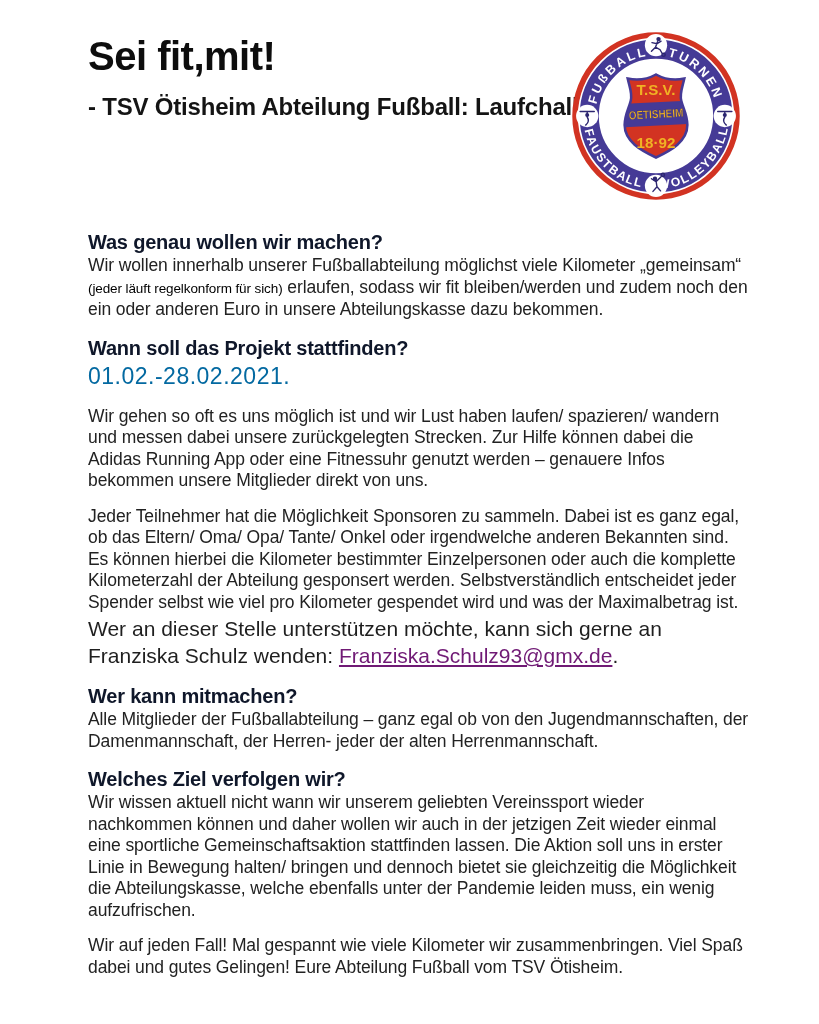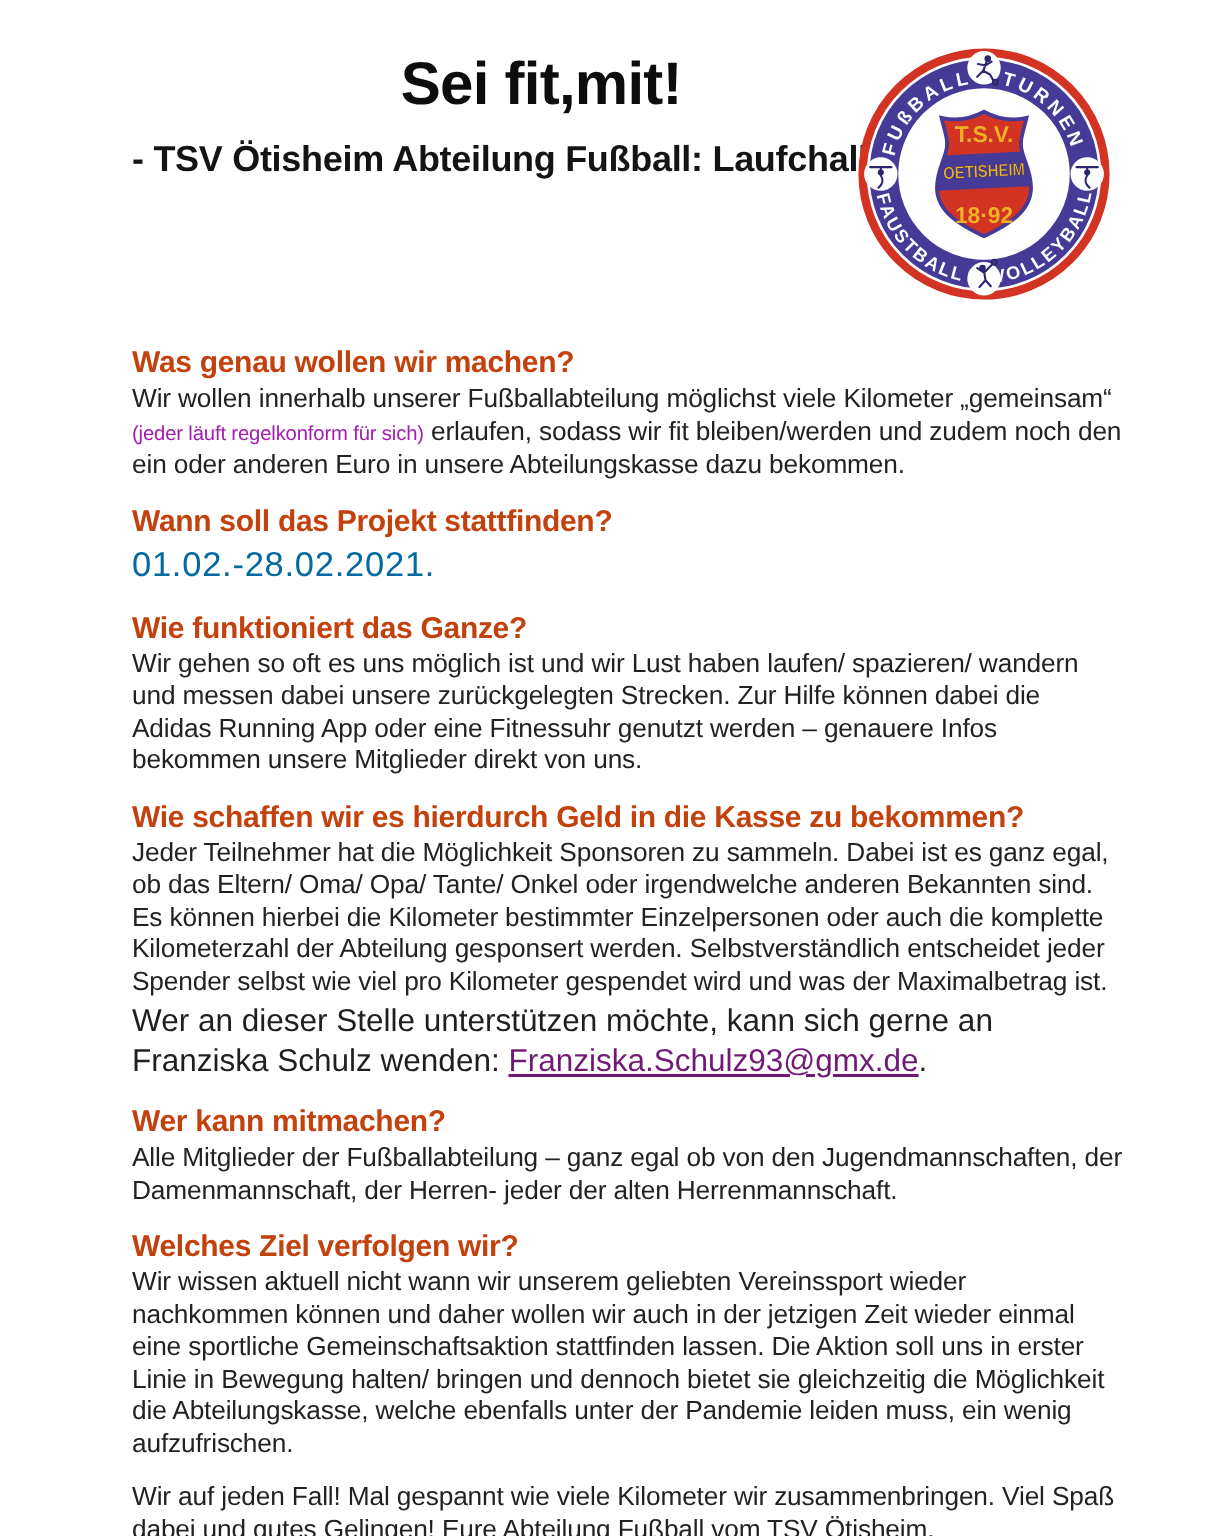--- a/index.html
+++ b/index.html
@@ -7,46 +7,46 @@
   .page {
     position:relative;
     width:819px; height:1024px;
     background:#ffffff;
     font-family:"Liberation Sans", sans-serif;
     color:#1e1e1e;
     overflow:hidden;
   }
   
   .header { position:absolute; left:88px; top:34px; }
-  .title-row { display:flex; align-items:baseline; white-space:nowrap;justify-content:center; }
+  .title-row { display:flex; align-items:baseline; white-space:nowrap; }
   .title-prefix, .title-suffix {
     font-size:40px; font-weight:600; color:#0d0d0d; letter-spacing:-0.5px;
   }
   .title-big {
     font-size:110px; font-weight:700; color:#0d0d0d;
     letter-spacing:-3px; line-height:0.95; margin:0 10px 0 14px;
   }
   .subtitle {
     margin-top:14px;
     font-size:24px; font-weight:600; color:#141414; letter-spacing:-0.2px;
   }
   
   .logo { position:absolute; left:570px; top:28px; width:172px; height:176px; }
   .logo svg { width:100%; height:100%; }
   
   .content { position:absolute; left:88px; top:229px; width:662px; }
   .section { margin-top:14px; }
   .section:first-child { margin-top:0; }
   .section-heading {
-    font-size:20px; font-weight:700; color:#c2410c; line-height:26px; letter-spacing:-0.2px;
+    font-size:20px; font-weight:700; color:#0f172a; line-height:26px; letter-spacing:-0.2px;
   }
   .section-body {
     font-size:17.5px; line-height:21.5px; color:#222; letter-spacing:-0.1px;
   }
-  .small-inline { font-size:13.5px; color:#a21caf; }
+  .small-inline { font-size:13.5px; color:#000000; }
   .date-line { font-size:23px; line-height:31px; color:#0369a1; letter-spacing:0.5px; }
   .callout { font-size:21px; line-height:27px; color:#1f1f1f; margin-top:2px; }
   .email-link { color:#701a75; text-decoration:underline; cursor:pointer; }
 </style>
 </head>
 <body>
 
 <div class="page">
 
   <div class="header">
@@ -125,26 +125,24 @@
       <div class="section-heading">Was genau wollen wir machen?</div>
       <div class="section-body"><span>Wir wollen innerhalb unserer Fußballabteilung möglichst viele Kilometer „gemeinsam“ </span><span class="small-inline">(jeder läuft regelkonform für sich)</span><span> erlaufen, sodass wir fit bleiben/werden und zudem noch den ein oder anderen Euro in unsere Abteilungskasse dazu bekommen.</span></div>
     </div>
 
     <div class="section">
       <div class="section-heading">Wann soll das Projekt stattfinden?</div>
       <div class="date-line">01.02.-28.02.2021.</div>
     </div>
 
     <div class="section">
-      <div class="section-heading">Wie funktioniert das Ganze?</div>
       <div class="section-body">Wir gehen so oft es uns möglich ist und wir Lust haben laufen/ spazieren/ wandern und messen dabei unsere zurückgelegten Strecken. Zur Hilfe können dabei die Adidas Running App oder eine Fitnessuhr genutzt werden – genauere Infos bekommen unsere Mitglieder direkt von uns.</div>
     </div>
 
     <div class="section">
-      <div class="section-heading">Wie schaffen wir es hierdurch Geld in die Kasse zu bekommen?</div>
       <div class="section-body">Jeder Teilnehmer hat die Möglichkeit Sponsoren zu sammeln. Dabei ist es ganz egal, ob das Eltern/ Oma/ Opa/ Tante/ Onkel oder irgendwelche anderen Bekannten sind. Es können hierbei die Kilometer bestimmter Einzelpersonen oder auch die komplette Kilometerzahl der Abteilung gesponsert werden. Selbstverständlich entscheidet jeder Spender selbst wie viel pro Kilometer gespendet wird und was der Maximalbetrag ist.</div>
       <div class="callout"><span>Wer an dieser Stelle unterstützen möchte, kann sich gerne an Franziska Schulz wenden: </span><a class="email-link">Franziska.Schulz93@gmx.de</a><span>.</span></div>
     </div>
 
     <div class="section">
       <div class="section-heading">Wer kann mitmachen?</div>
       <div class="section-body">Alle Mitglieder der Fußballabteilung – ganz egal ob von den Jugendmannschaften, der Damenmannschaft, der Herren- jeder der alten Herrenmannschaft.</div>
     </div>
 
     <div class="section">

